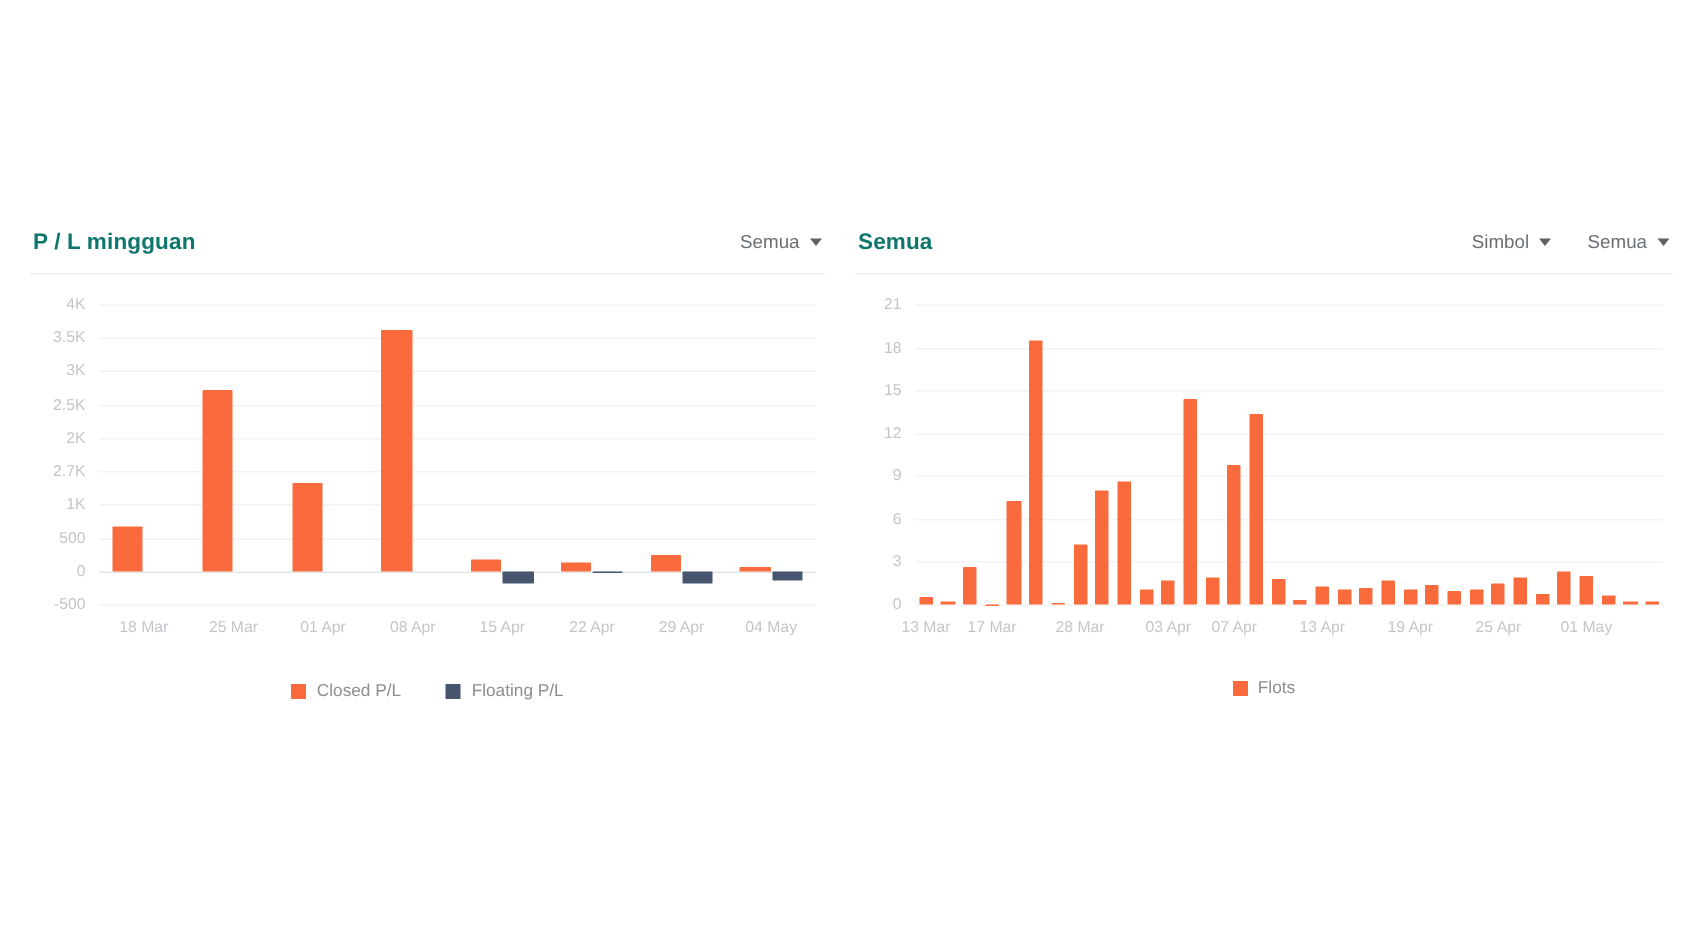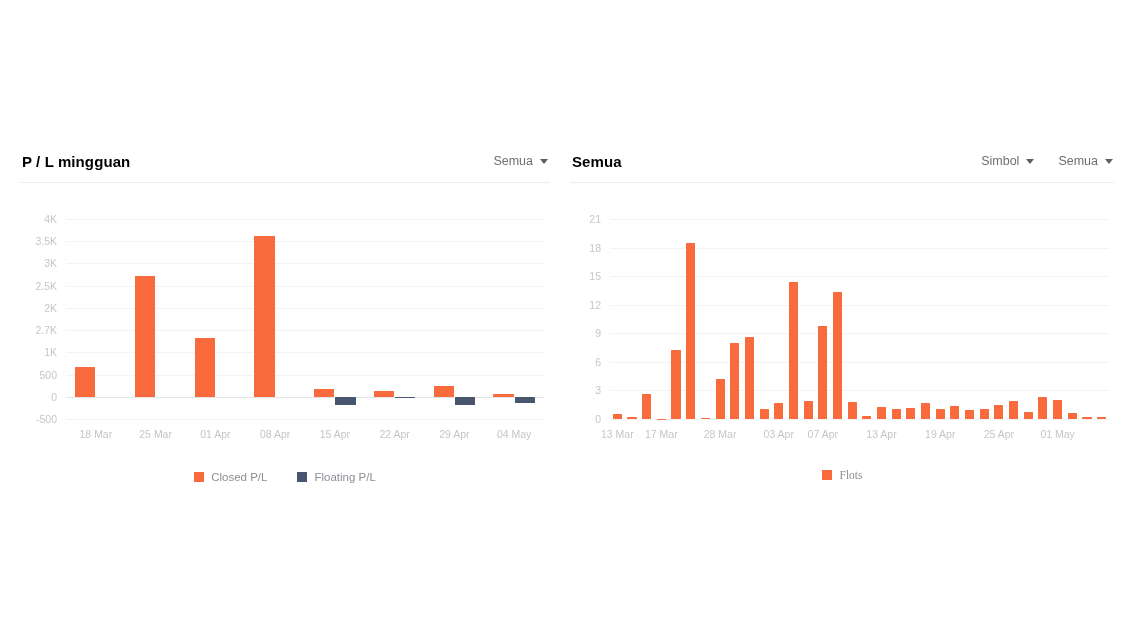--- a/index.html
+++ b/index.html
@@ -28,21 +28,21 @@
   .panel-head {
     display: flex;
     align-items: center;
     justify-content: space-between;
     height: 42px;
     padding: 0 2px;
   }
   .panel-title {
     font-size: 15px;
     font-weight: bold;
-    color: #000000;
+    color: #0f766e;
     letter-spacing: 0.1px;
     white-space: nowrap;
   }
   .panel-controls { display: flex; align-items: center; gap: 24px; }
   .dropdown {
     display: inline-flex;
     align-items: center;
     gap: 7px;
     font-size: 12.5px;
     color: #6b7075;
@@ -59,21 +59,21 @@
   .panel-rule {
     height: 1px;
     background: #eceef0;
     width: 100%;
   }
 
   .chart-area {
     position: relative;
     width: 100%;
     height: 240px;
-    margin-top: 28px;
+    margin-top: 12px;
   }
   .plot {
     position: absolute;
     left: 46px; right: 6px; top: 8px; bottom: 32px;
   }
   .plot-right { left: 40px; right: 6px; top: 8px; bottom: 32px; }
 
   .gridline {
     position: absolute;
     left: 0; right: 0;
@@ -104,21 +104,21 @@
     position: absolute;
     border-radius: 0.5px;
   }
   .legend {
     display: flex;
     justify-content: center;
     align-items: center;
     gap: 30px;
     margin-top: 20px;
   }
-  .legend-right { margin-top: 18px; font-family: Liberation Serif, serif; }
+  .legend-right { margin-top: 18px; }
   .legend-item {
     display: inline-flex;
     align-items: center;
     gap: 7px;
     font-size: 11.5px;
     color: #8a8f94;
     cursor: pointer;
   }
   .swatch { width: 10px; height: 10px; display: inline-block; }
 </style>

